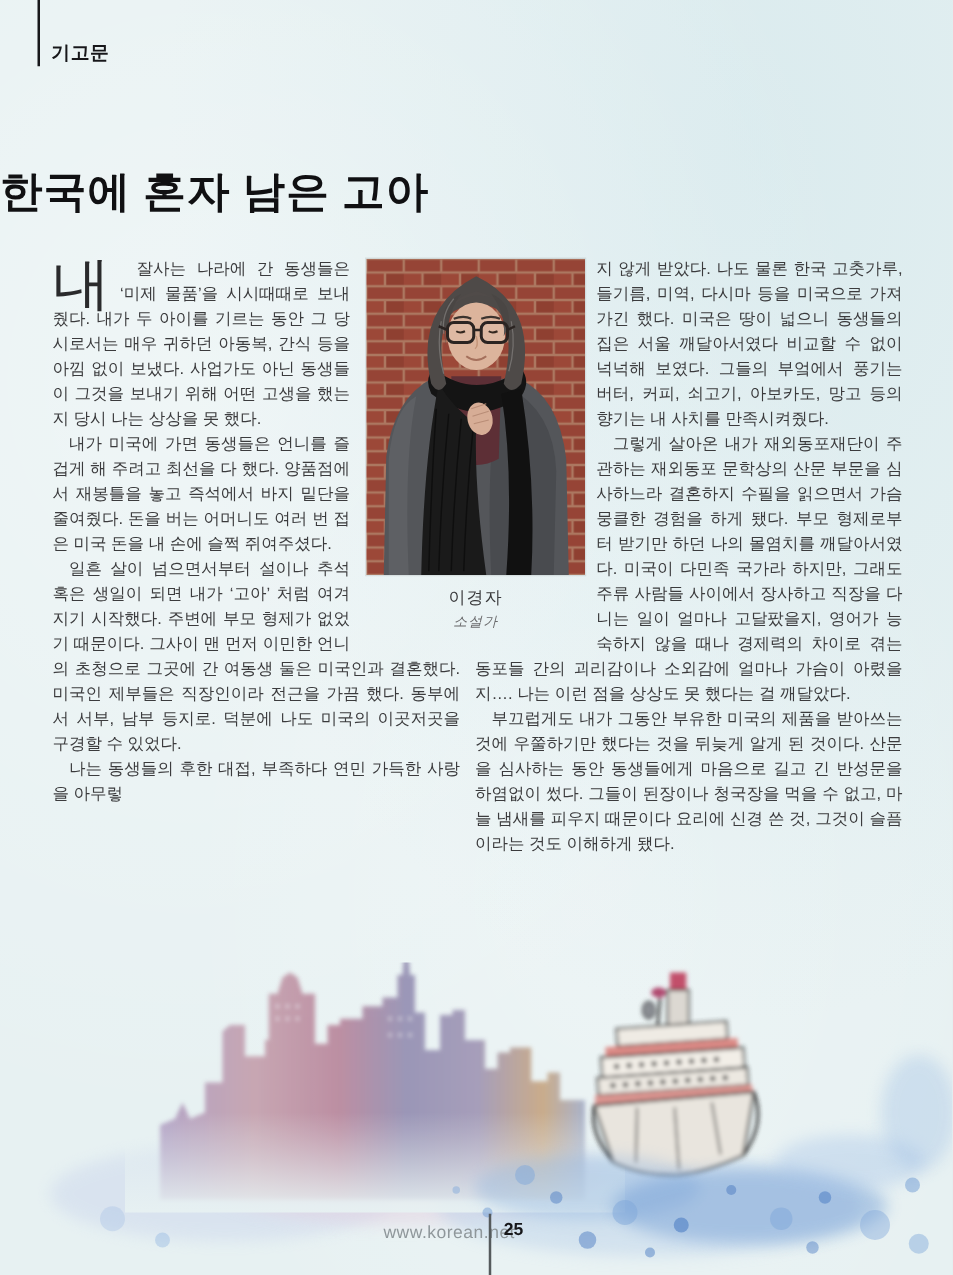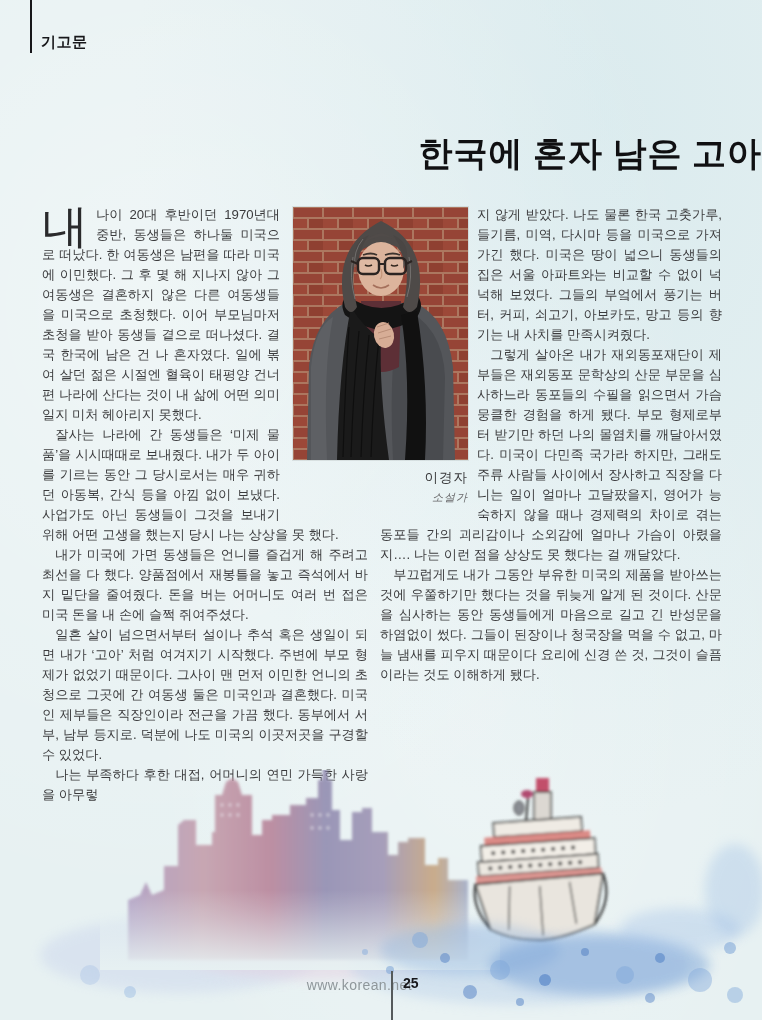--- a/index.html
+++ b/index.html
@@ -13,39 +13,39 @@
       #e7f1f2;
     font-family:"Liberation Sans","DejaVu Sans",sans-serif;
     color:#3a3a3a;
     padding-left:32px;
   }
   
   .kicker-line{position:absolute;left:30px;top:0;width:2px;height:53px;background:#17171a;}
   .kicker{position:absolute;left:41px;top:33px;font-size:15px;font-weight:700;color:#17171a;letter-spacing:.5px;}
   
   .title{
-    position:absolute;left:0;top:108px;width:762px;text-align:right;
+    position:absolute;left:0;top:108px;width:762px;text-align:left;
     font-family:"Liberation Serif","DejaVu Serif",serif;
     font-size:34px;font-weight:700;color:#101012;letter-spacing:1px;
   }
   
   .col{position:absolute;top:205px;font-size:13.2px;line-height:20px;text-align:justify;color:#3b3b3d;}
   .col p{margin:0;text-indent:1em;}
   .col p.noindent{text-indent:0;}
   #col-left{left:42px;width:326px;}
   #col-right{left:380px;width:342px;}
   .spacer-r{float:right;width:88px;height:318px;}
   .spacer-l{float:left;width:97px;height:318px;}
   .dropcap{
     float:left;font-size:46px;line-height:38px;padding:2px 8px 0 0;
     color:#2a2a2c;font-weight:500;
   }
   
   .photo{position:absolute;left:293px;top:207px;width:175px;height:253px;box-shadow:0 0 0 1px rgba(0,0,0,.08);}
-  .caption{position:absolute;left:293px;top:469px;width:175px;text-align:right;}
+  .caption{position:absolute;left:293px;top:469px;width:175px;text-align:center;}
   .caption .name{font-size:13.5px;color:#38383a;font-weight:500;letter-spacing:1px;}
   .caption .role{font-size:11px;color:#6a6a6c;margin-top:3px;letter-spacing:1px;font-style:italic;}
   
   .endmark{
     display:inline-block;vertical-align:-2px;margin-left:4px;
     padding:1.5px;border-radius:2px;
     background:linear-gradient(135deg,#f2a23a,#e65c3c 35%,#7ac06a 65%,#3f7fd9);
     line-height:0;
   }
   .endmark-inner{
@@ -124,31 +124,31 @@
       <path d="M72,58 Q75,60 79,58 M98,58 Q101,60 105,58" stroke="#33271f" stroke-width="1.6" fill="none"></path>
     </svg>
   </div>
   <div class="caption">
     <div class="name">이경자</div>
     <div class="role">소설가</div>
   </div>
 
   <div id="col-left" class="col">
     <div class="spacer-r"></div>
-    <p class="noindent"><span class="dropcap">내</span><span>나이 20대 후반이던 1970년대 중반, 동생들은 하나둘 미국으로 떠났다. 한 여동생은 남편을 따라 미국에 이민했다. 그 후 몇 해 지나지 않아 그 여동생은 결혼하지 않은 다른 여동생들을 미국으로 초청했다. 이어 부모님마저 초청을 받아 동생들 곁으로 떠나셨다. 결국 한국에 남은 건 나 혼자였다. 일에 볶여 살던 젊은 시절엔 혈육이 태평양 건너편 나라에 산다는 것이 내 삶에 어떤 의미일지 미처 헤아리지 못했다.</span></p>
+    <p class="noindent"><span class="dropcap">내</span></p>
     <p>잘사는 나라에 간 동생들은 ‘미제 물품’을 시시때때로 보내줬다. 내가 두 아이를 기르는 동안 그 당시로서는 매우 귀하던 아동복, 간식 등을 아낌 없이 보냈다. 사업가도 아닌 동생들이 그것을 보내기 위해 어떤 고생을 했는지 당시 나는 상상을 못 했다.</p>
     <p>내가 미국에 가면 동생들은 언니를 즐겁게 해 주려고 최선을 다 했다. 양품점에서 재봉틀을 놓고 즉석에서 바지 밑단을 줄여줬다. 돈을 버는 어머니도 여러 번 접은 미국 돈을 내 손에 슬쩍 쥐여주셨다.</p>
     <p>일흔 살이 넘으면서부터 설이나 추석 혹은 생일이 되면 내가 ‘고아’ 처럼 여겨지기 시작했다. 주변에 부모 형제가 없었기 때문이다. 그사이 맨 먼저 이민한 언니의 초청으로 그곳에 간 여동생 둘은 미국인과 결혼했다. 미국인 제부들은 직장인이라 전근을 가끔 했다. 동부에서 서부, 남부 등지로. 덕분에 나도 미국의 이곳저곳을 구경할 수 있었다.</p>
-    <p>나는 부족하다 후한 대접, 어머니의 연민 가득한 사랑을 아무렇</p>
+    <p>나는 동생들의 후한 대접, 부족하다 연민 가득한 사랑을 아무렇</p>
   </div>
 
   <div id="col-right" class="col">
     <div class="spacer-l"></div>
-    <p class="noindent">지 않게 받았다. 나도 물론 한국 고춧가루, 들기름, 미역, 다시마 등을 미국으로 가져가긴 했다. 미국은 땅이 넓으니 동생들의 집은 서울 아파트와는 비교할 수 없이 넉넉해 보였다. 그들의 부엌에서 풍기는 버터, 커피, 쇠고기, 아보카도, 망고 등의 향기는 내 사치를 만족시켜줬다.</p>
-    <p>그렇게 살아온 내가 재외동포재단이 제부들은 재외동포 문학상의 산문 부문을 심사하느라 동포들의 수필을 읽으면서 가슴 뭉클한 경험을 하게 됐다. 부모 형제로부터 받기만 하던 나의 몰염치를 깨달아서였다. 미국이 다민족 국가라 하지만, 그래도 주류 사람들 사이에서 장사하고 직장을 다니는 일이 얼마나 고달팠을지, 영어가 능숙하지 않을 때나 경제력의 차이로 겪는 동포들 간의 괴리감이나 소외감에 얼마나 가슴이 아렸을지…. 나는 이런 점을 상상도 못 했다는 걸 깨달았다.</p>
+    <p class="noindent">지 않게 받았다. 나도 물론 한국 고춧가루, 들기름, 미역, 다시마 등을 미국으로 가져가긴 했다. 미국은 땅이 넓으니 동생들의 집은 서울 깨달아서였다 비교할 수 없이 넉넉해 보였다. 그들의 부엌에서 풍기는 버터, 커피, 쇠고기, 아보카도, 망고 등의 향기는 내 사치를 만족시켜줬다.</p>
+    <p>그렇게 살아온 내가 재외동포재단이 주관하는 재외동포 문학상의 산문 부문을 심사하느라 결혼하지 수필을 읽으면서 가슴 뭉클한 경험을 하게 됐다. 부모 형제로부터 받기만 하던 나의 몰염치를 깨달아서였다. 미국이 다민족 국가라 하지만, 그래도 주류 사람들 사이에서 장사하고 직장을 다니는 일이 얼마나 고달팠을지, 영어가 능숙하지 않을 때나 경제력의 차이로 겪는 동포들 간의 괴리감이나 소외감에 얼마나 가슴이 아렸을지…. 나는 이런 점을 상상도 못 했다는 걸 깨달았다.</p>
     <p>부끄럽게도 내가 그동안 부유한 미국의 제품을 받아쓰는 것에 우쭐하기만 했다는 것을 뒤늦게 알게 된 것이다. 산문을 심사하는 동안 동생들에게 마음으로 길고 긴 반성문을 하염없이 썼다. 그들이 된장이나 청국장을 먹을 수 없고, 마늘 냄새를 피우지 때문이다 요리에 신경 쓴 것, 그것이 슬픔이라는 것도 이해하게 됐다.</p>
   </div>
 
   <svg class="illustration" viewBox="0 0 762 250" xmlns="http://www.w3.org/2000/svg">
     <defs>
       <linearGradient id="cityGrad" x1="0" y1="0" x2="1" y2="0">
         <stop offset="0" stop-color="#a995bd"></stop>
         <stop offset=".22" stop-color="#c29aa8"></stop>
         <stop offset=".42" stop-color="#b57e95"></stop>
         <stop offset=".58" stop-color="#8d87ad"></stop>

